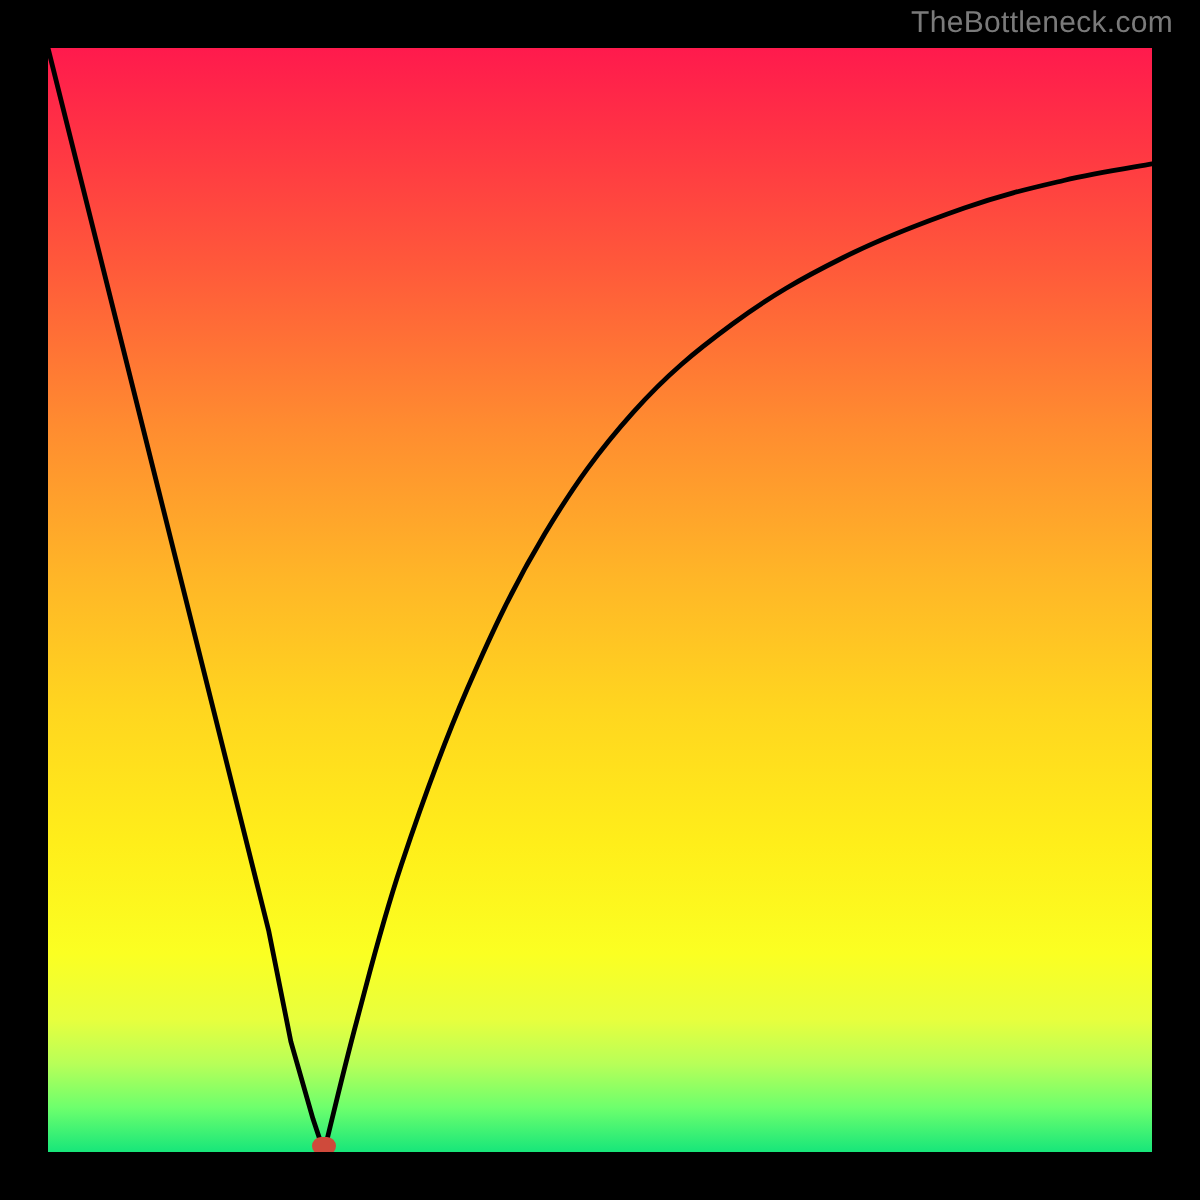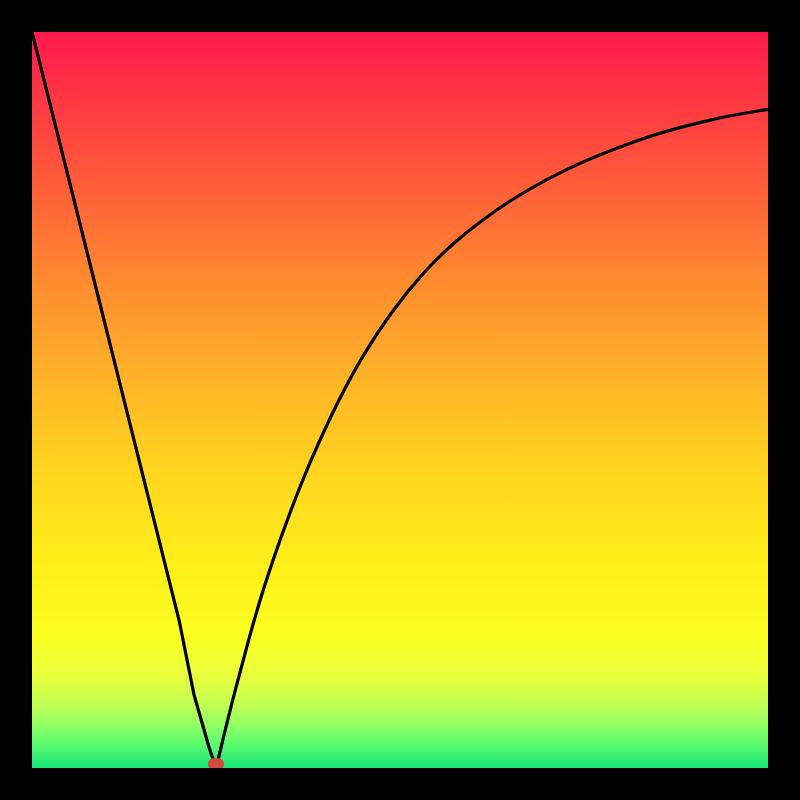--- a/index.html
+++ b/index.html
@@ -72,20 +72,21 @@
     height: 12px;
     border-radius: 6px;
     background: #cf4a3b;
     transform: translate(-50%, -50%);
   }
 </style>
 </head>
 <body>
 
 <div class="outer">
+  <div class="watermark">TheBottleneck.com</div>
 
   <div class="plot">
     <div class="grad"></div>
 
     <svg class="curve" viewBox="0 0 736 736" preserveAspectRatio="none">
       <path id="curve-left" d="M 0.00 0.00 L 36.80 147.20 L 73.60 294.40 L 110.40 441.60 L 147.20 588.80 L 161.92 662.40 L 176.64 713.92 L 184.00 736.00"></path>
       <path id="curve-right" d="M 184.00 736.00 C 187.97 720.10, 196.81 682.12, 206.08 647.68 C 215.35 613.24, 222.27 584.38, 235.52 544.64 C 248.77 504.90, 262.46 466.62, 279.68 426.88 C 296.90 387.14, 311.33 356.96, 331.20 323.84 C 351.07 290.72, 367.56 268.05, 390.08 242.88 C 412.60 217.71, 431.15 202.55, 456.32 184.00 C 481.49 165.45, 502.10 153.75, 529.92 139.84 C 557.74 125.93, 584.38 115.99, 610.88 106.72 C 637.38 97.45, 654.60 93.62, 677.12 88.32 C 699.64 83.02, 725.40 79.27, 736.00 77.28"></path>
     </svg>
 
     <div class="dot" id="marker-dot" style="left: 184px; top: 732px;"></div>

